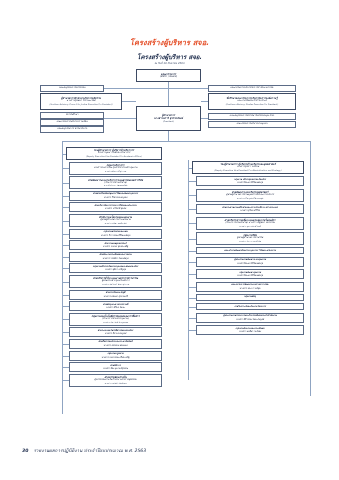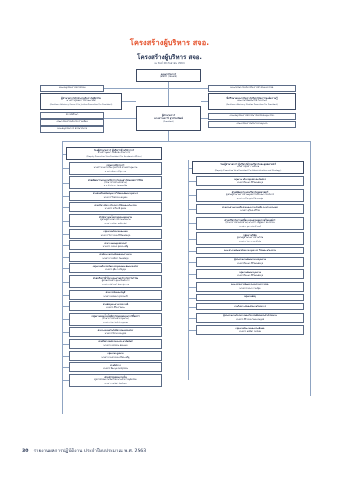--- a/index.html
+++ b/index.html
@@ -4,21 +4,21 @@
 <style>
   html,body{margin:0;padding:0;}
   body{
     width:339px;height:480px;
     background:#ffffff;
     font-family:"DejaVu Sans","Liberation Sans",sans-serif;
     position:relative;
     overflow:hidden;
     color:#1a1a2e;
   }
-  .page{position:absolute;inset:0;background:#fff;}
+  .page{position:absolute;inset:0;background:#fff;font-style:italic;}
 
   
   .title-red{
     position:absolute;left:0;right:0;top:36px;
     text-align:center;
     font-size:7.4px;font-weight:bold;
     color:#e5512b;
     letter-spacing:.1px;
   }
   .title-sub{

